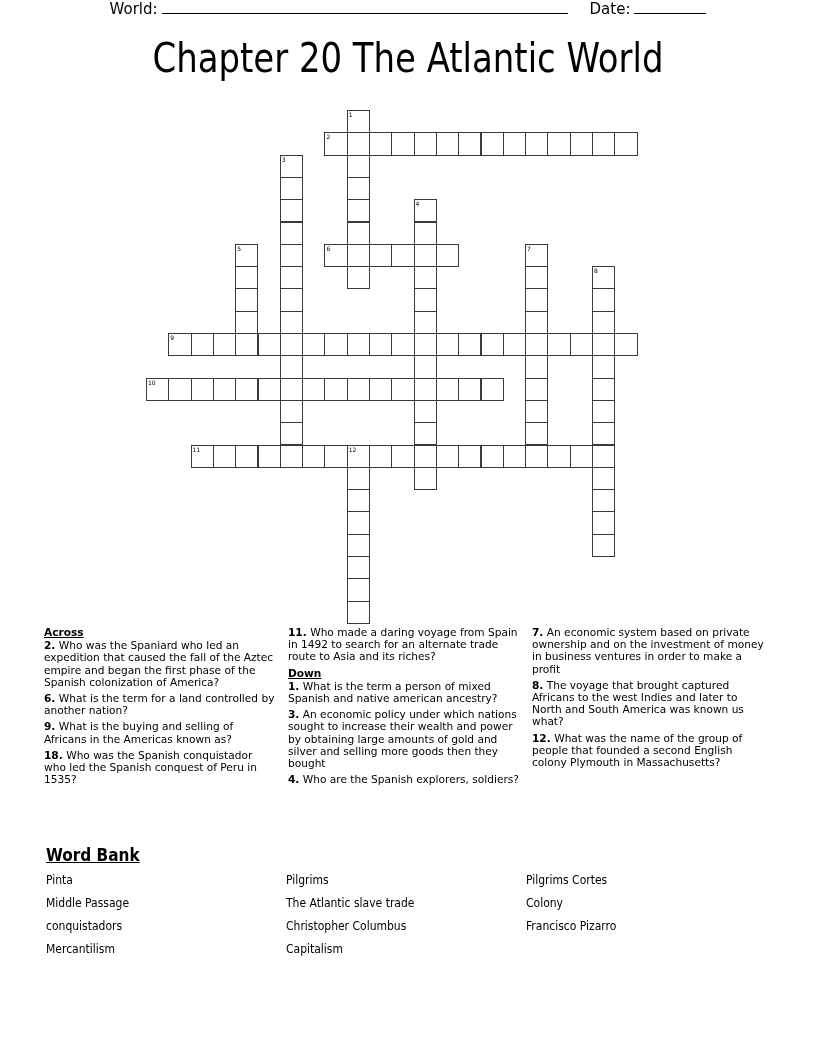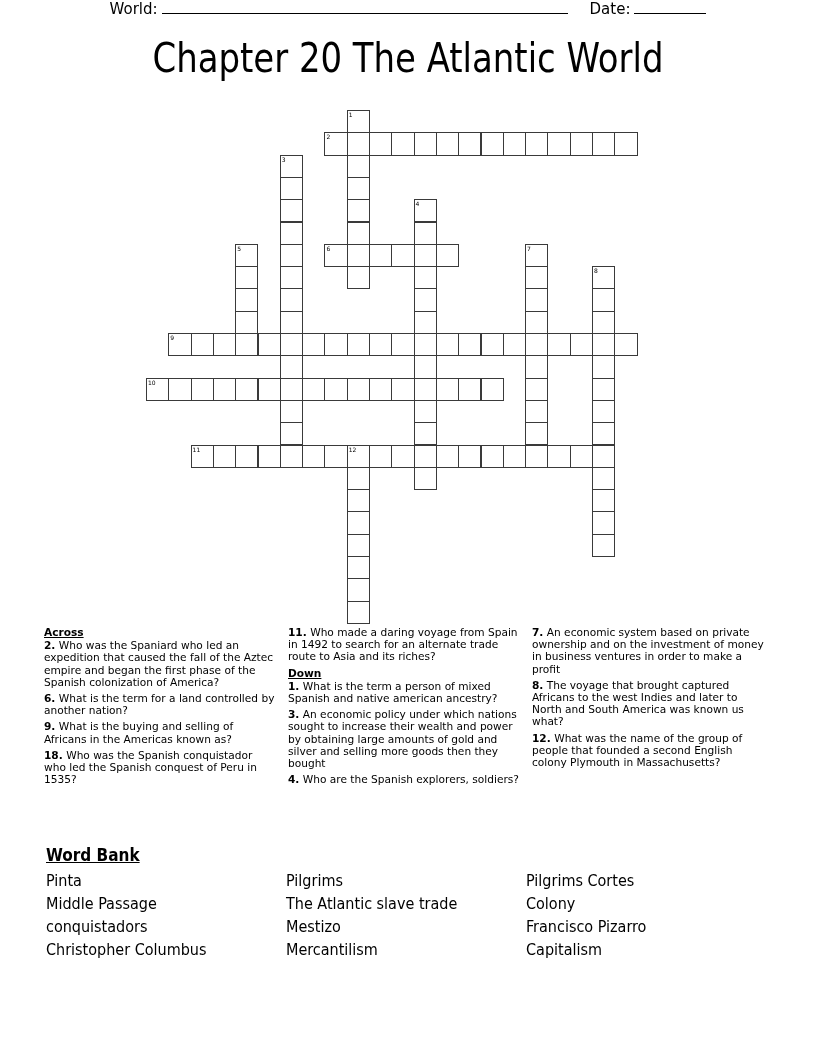--- a/index.html
+++ b/index.html
@@ -124,21 +124,21 @@
     font-family: "DejaVu Sans Condensed", "Liberation Sans Narrow", "Liberation Sans", sans-serif;
     margin-bottom: 4px;
     display: block;
   }
   .wb-grid {
     display: grid;
     grid-template-columns: 240px 240px 240px;
     row-gap: 0px;
   }
   .wb-item {
-    font-size: 16px;
+    font-size: 12px;
     line-height: 23px;
     font-family: "DejaVu Sans Condensed", "Liberation Sans Narrow", "Liberation Sans", sans-serif;
     white-space: nowrap;
   }
 </style>
 </head>
 <body>
 
 <div class="header-line">
   <span class="header-label">World:</span>
@@ -368,19 +368,18 @@
 <div id="wordbank">
   <span class="wb-title">Word Bank</span>
   <div class="wb-grid">
     <div class="wb-item">Pinta</div>
     <div class="wb-item">Pilgrims</div>
     <div class="wb-item">Pilgrims Cortes</div>
     <div class="wb-item">Middle Passage</div>
     <div class="wb-item">The Atlantic slave trade</div>
     <div class="wb-item">Colony</div>
     <div class="wb-item">conquistadors</div>
-    <div class="wb-item">Mestizo</div>
+    <div class="wb-item">Christopher Columbus</div>
     <div class="wb-item">Francisco Pizarro</div>
-    <div class="wb-item">Christopher Columbus</div>
     <div class="wb-item">Mercantilism</div>
     <div class="wb-item">Capitalism</div>
   </div>
 </div>
 
 </body></html>

